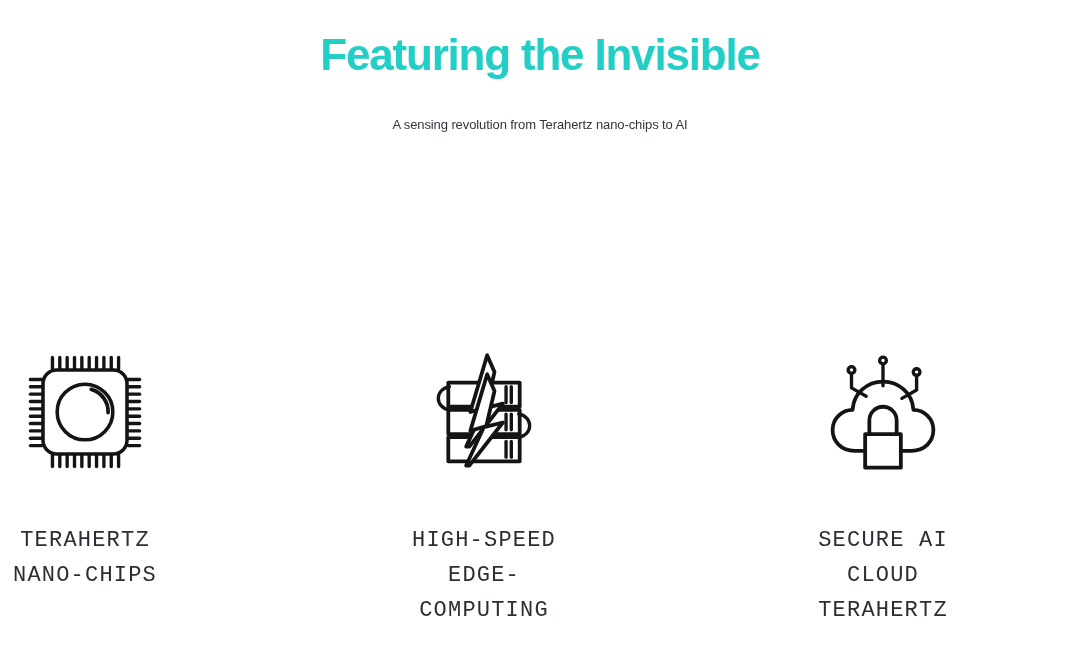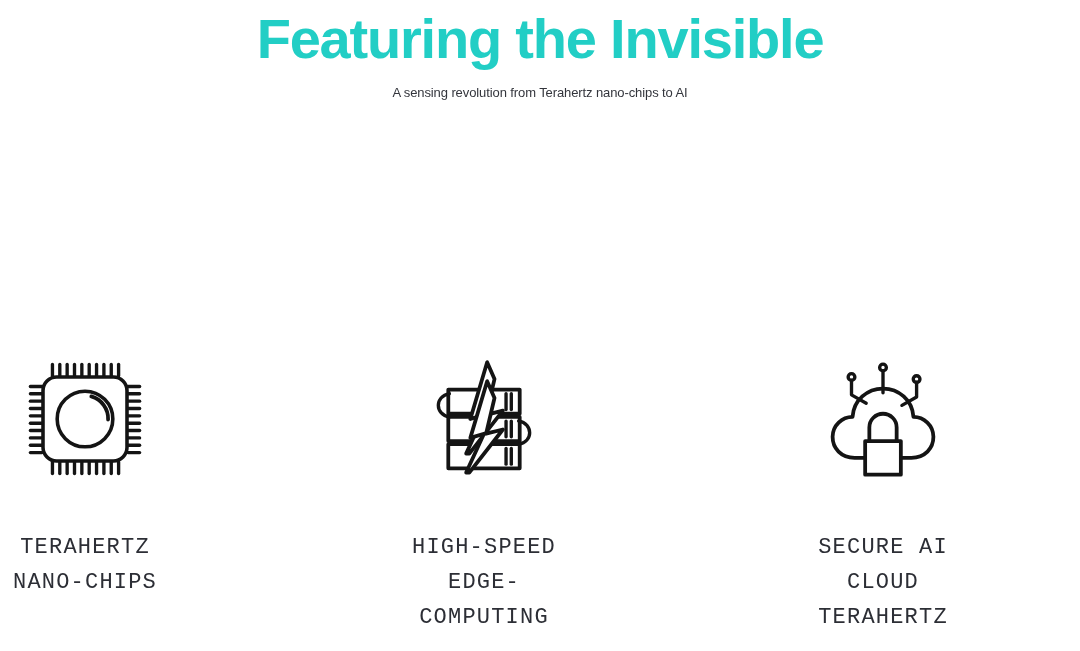--- a/index.html
+++ b/index.html
@@ -26,24 +26,24 @@
   
   .hero {
     position: absolute;
     top: 0;
     left: 0;
     width: 1080px;
     text-align: center;
   }
 
   .hero-title {
-    margin: 0;
+    margin: 16px;
     padding-top: 2px;
     font-family: "Liberation Sans", sans-serif;
-    font-size: 56px;
+    font-size: 44px;
     line-height: 74px;
     font-weight: 700;
     letter-spacing: -1.2px;
     color: #22cec5;
     white-space: nowrap;
   }
 
   .hero-subtitle {
     margin: 0;
     padding-top: 4px;
@@ -66,21 +66,21 @@
     font-size: 25px;
     line-height: 39px;
     font-weight: 400;
     color: #2c2e35;
     letter-spacing: -0.25px;
   }
 
   
   .features {
     position: absolute;
-    top: 344px;
+    top: 337px;
     left: 0;
     width: 968px;
     display: flex;
     align-items: flex-start;
     justify-content: space-between;
   }
 
   .feature {
     width: 360px;
     display: flex;

